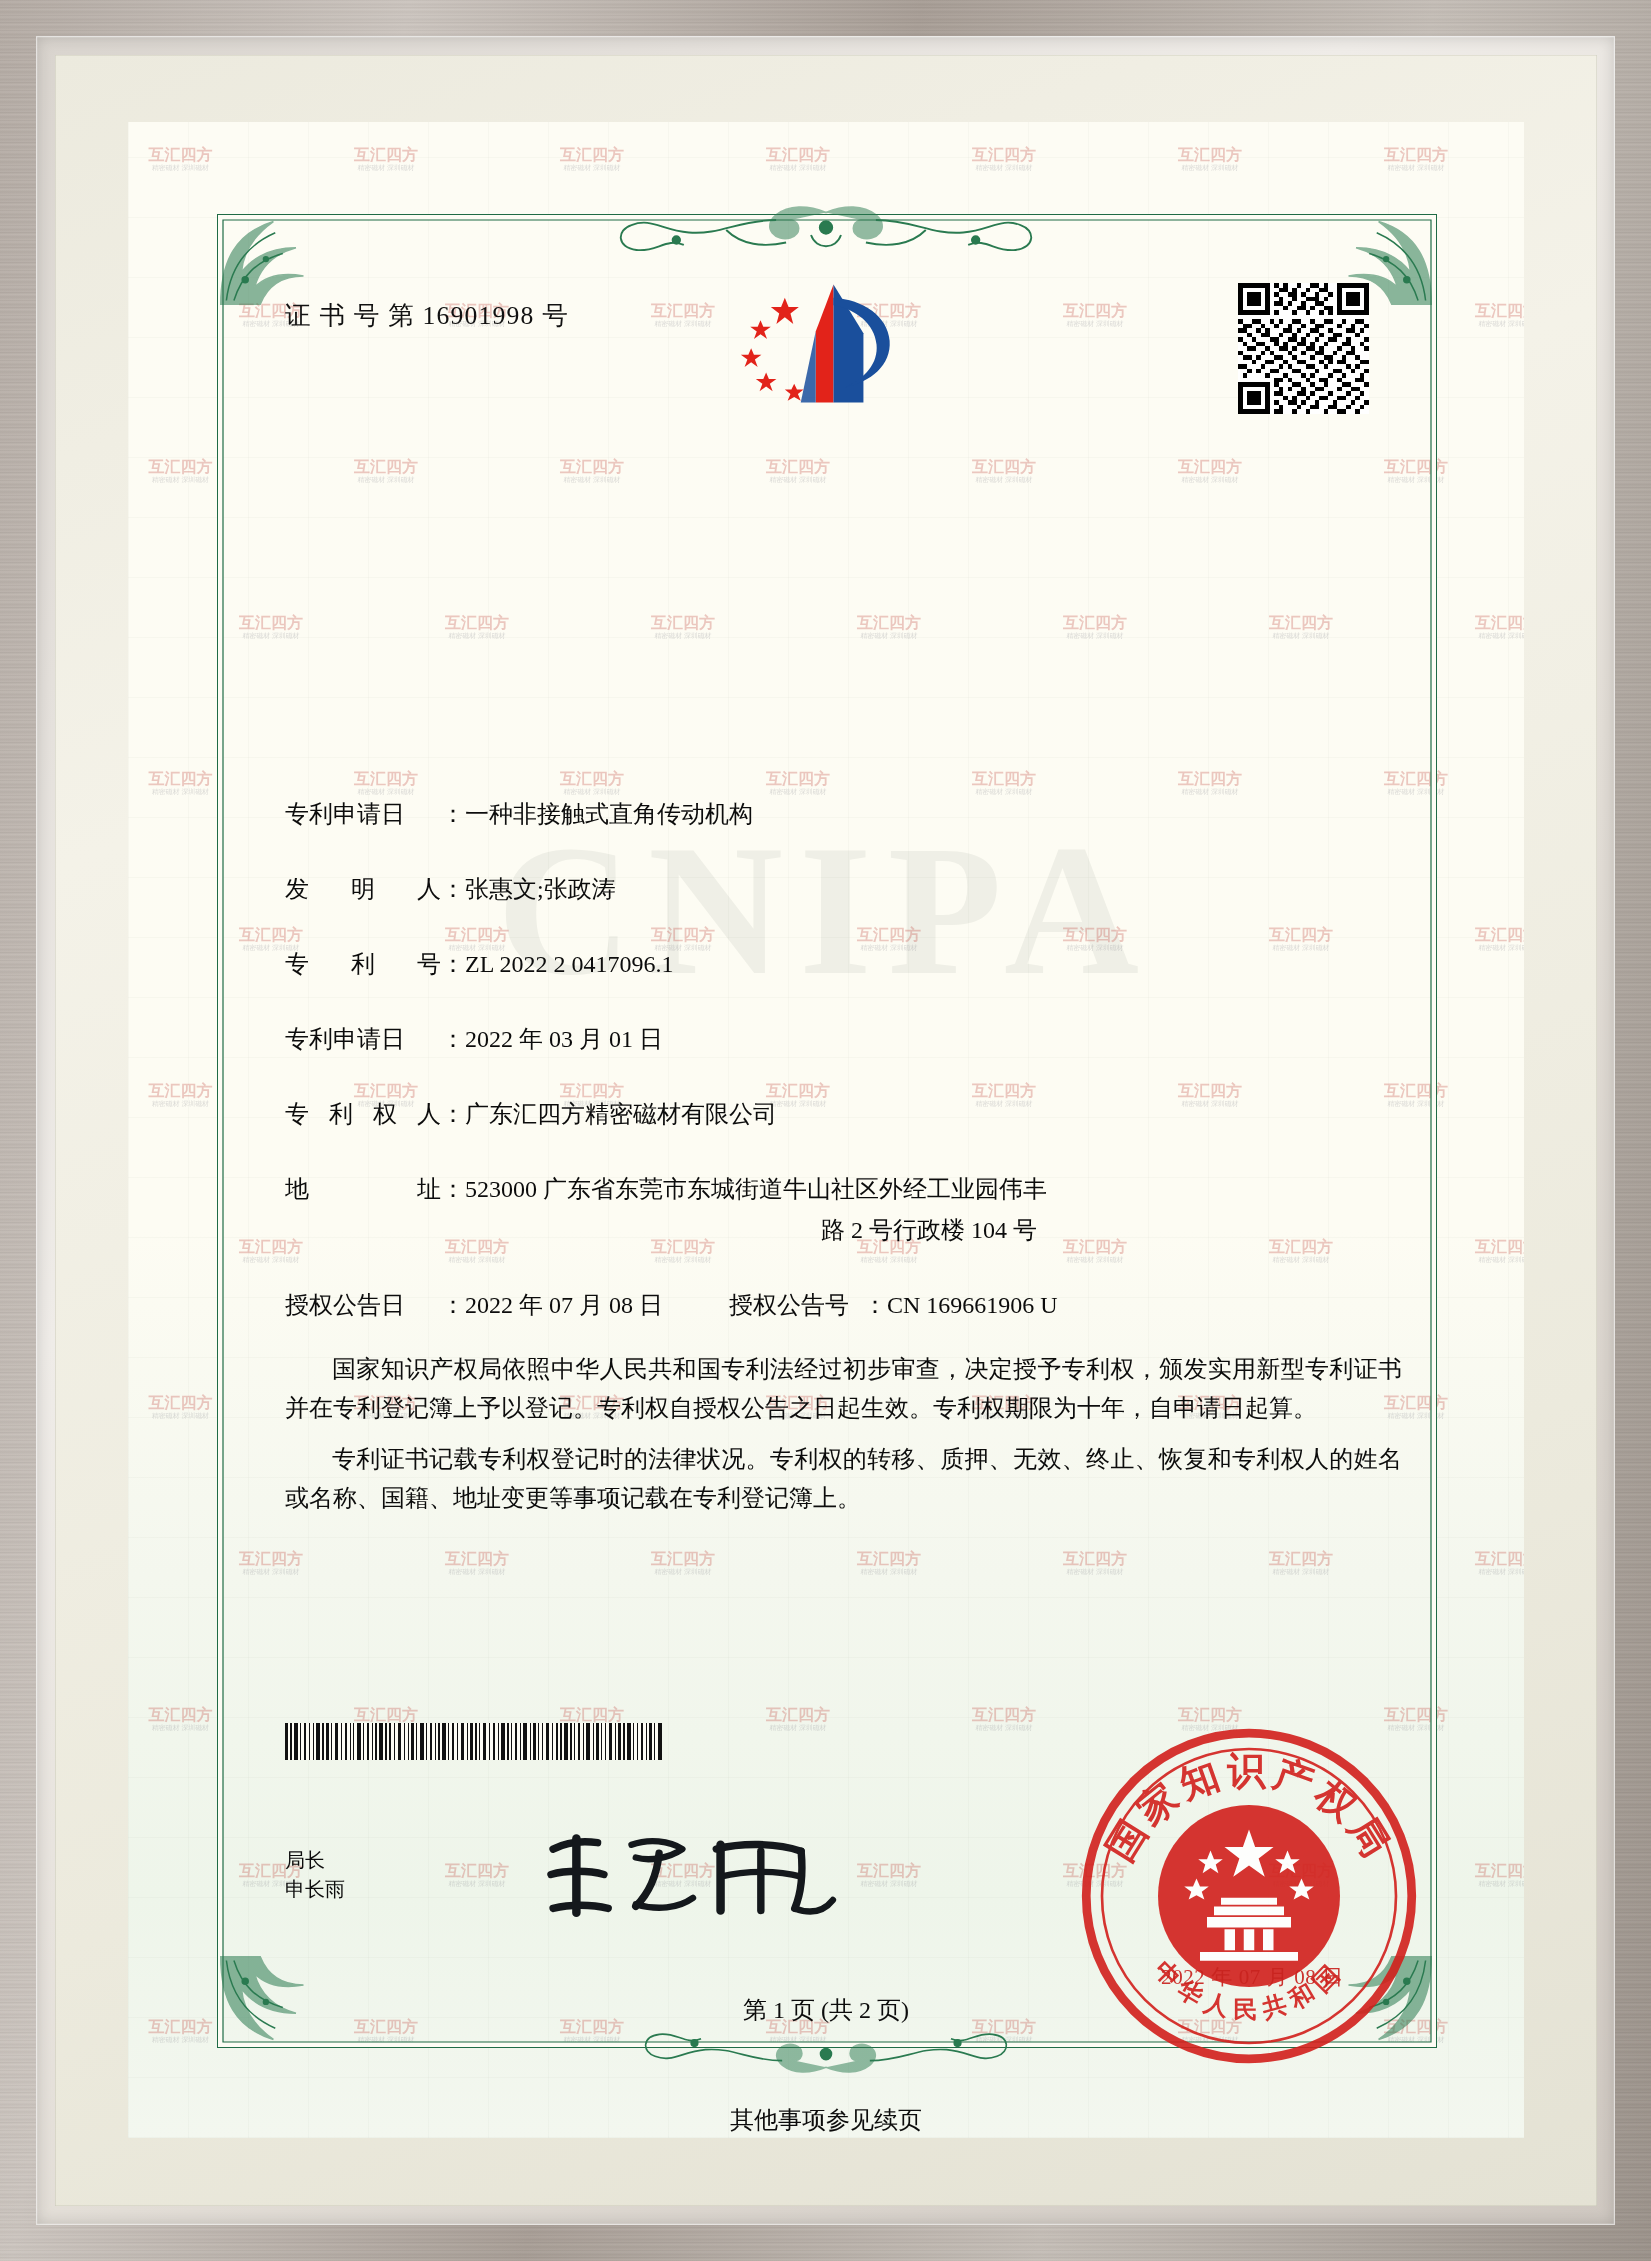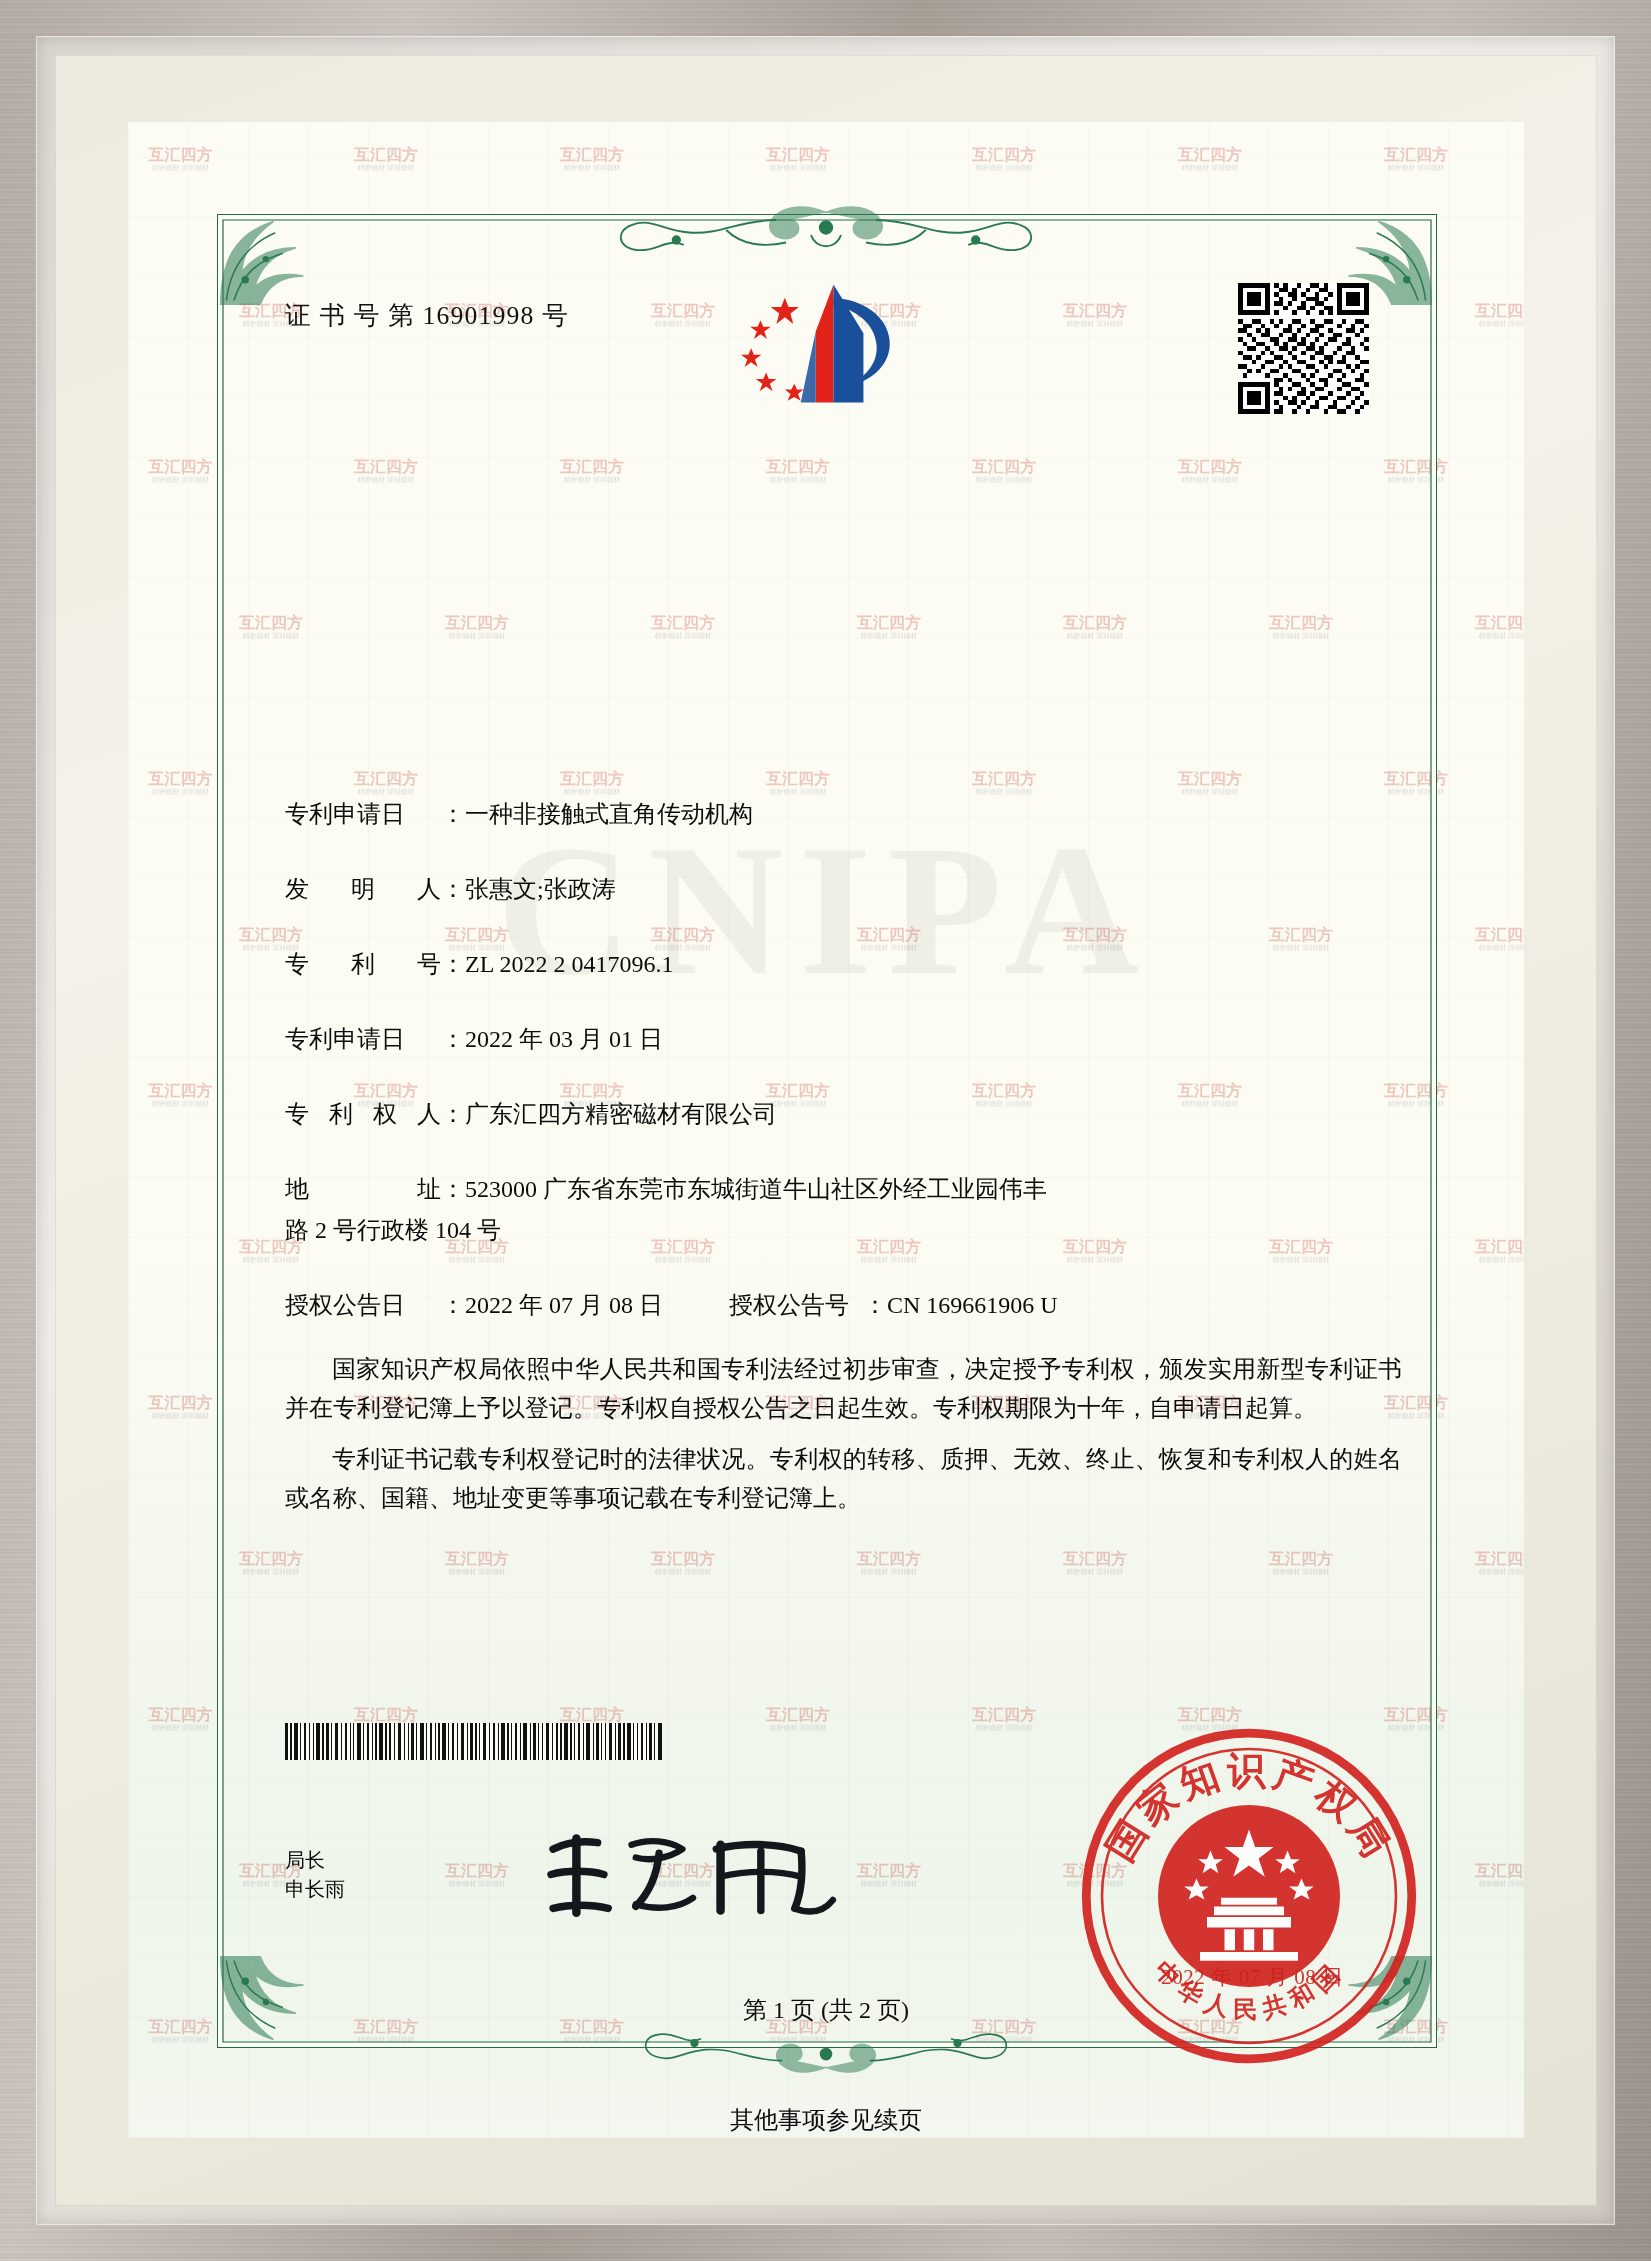--- a/index.html
+++ b/index.html
@@ -197,22 +197,24 @@
   }
   .lbl-spread {
     display: inline-block;
     width: 156px;
     text-align: justify;
     text-align-last: justify;
   }
   .field-value { display: inline; }
   .addr-cont {
     display: block;
+    margin-left: 190px;
     margin-top: 5px;
     white-space: nowrap;
+    text-align: center;
   }
   .row-inline2 {
     display: inline-block;
     margin-left: 60px;
   }
   .row-inline2 .field-label { width: 134px; font-family: Liberation Mono, monospace; }
 
   
   .paragraphs {
     position: absolute;

